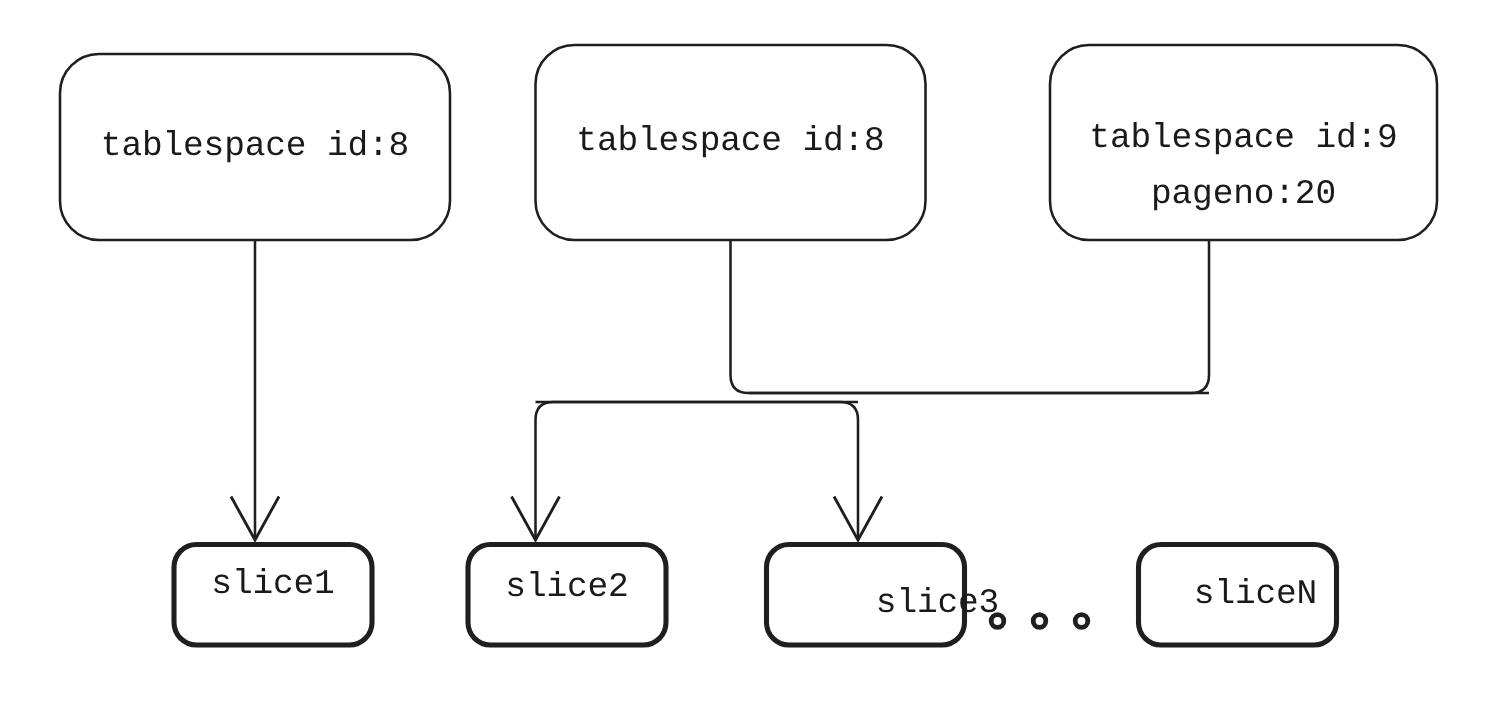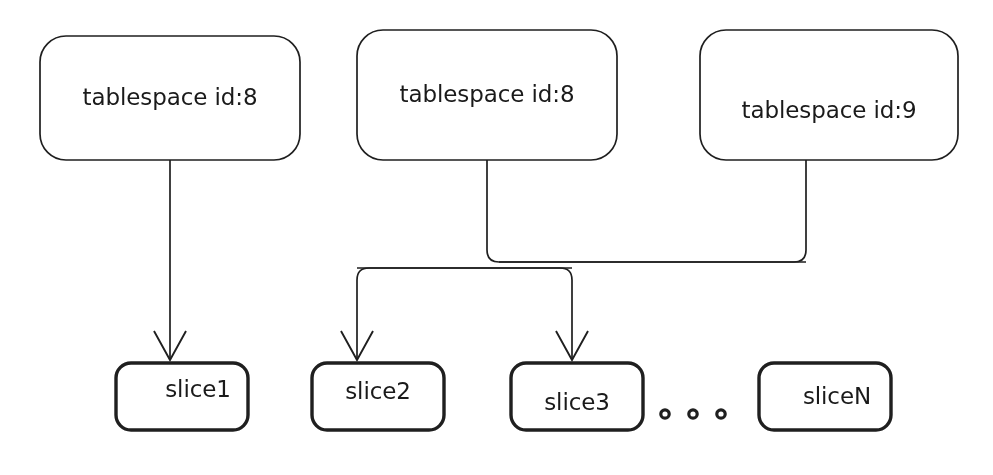--- a/index.html
+++ b/index.html
@@ -28,20 +28,21 @@
   }
   .node-label {
     position: absolute;
     display: flex;
     flex-direction: column;
     align-items: center;
     justify-content: center;
     text-align: center;
     pointer-events: none;
     color: #1a1a1a;
+    font-family: Liberation Mono, monospace;
   }
   .page-node-label {
     font-size: 23px;
     line-height: 1.62;
     letter-spacing: -0.1px;
   }
   .slice-node-label {
     font-size: 23px;
     line-height: 1.2;
     letter-spacing: -0.1px;
@@ -99,31 +100,32 @@
   <div class="node-label page-node-label" style="left:40px; top:36px; width:260px; height:124px;">
     <span class="node-line">tablespace id:8</span>
   </div>
 
   <div class="node-label page-node-label" style="left:357px; top:30px; width:260px; height:130px;">
     <span class="node-line">tablespace id:8</span>
   </div>
 
   <div class="node-label page-node-label" style="left:700px; top:30px; width:258px; height:162px;">
     <span class="node-line">tablespace id:9</span>
+    <span class="node-line">pageno:20</span>
   </div>
 
-  <div class="node-label slice-node-label" style="left:132px; top:363px; width:132px; height:54px;border-radius:22px;">
+  <div class="node-label slice-node-label" style="left:116px; top:363px; width:132px; height:54px;border-radius:22px;">
     <span class="node-line">slice1</span>
   </div>
 
   <div class="node-label slice-node-label" style="left:312px; top:363px; width:132px; height:58px;">
     <span class="node-line">slice2</span>
   </div>
 
-  <div class="node-label slice-node-label" style="left:511px; top:363px; width:132px; height:80px;">
+  <div class="node-label slice-node-label" style="left:511px; top:363px; width:132px; height:80px;padding-left:48px;">
     <span class="node-line">slice3</span>
   </div>
 
   <div class="node-label slice-node-label" style="left:759px; top:363px; width:156px; height:67px;">
     <span class="node-line">sliceN</span>
   </div>
 
 </div>
 
 </body></html>

